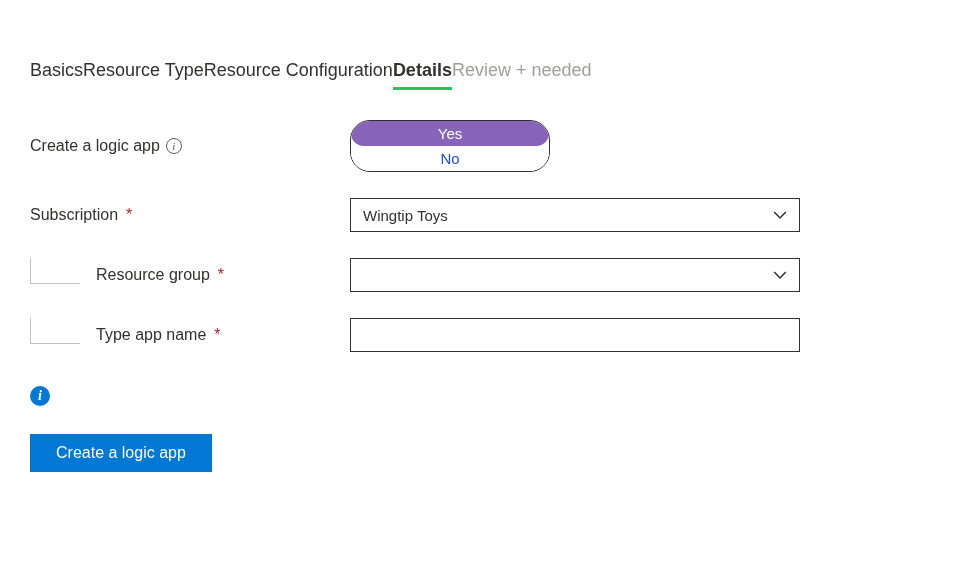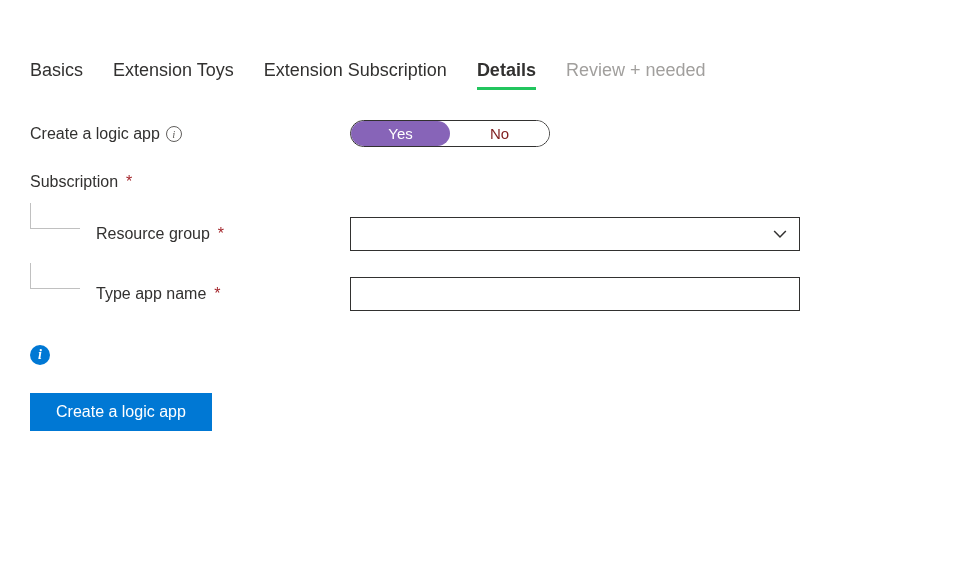--- a/index.html
+++ b/index.html
@@ -11,21 +11,20 @@
       font-family: 'Segoe UI', Tahoma, Geneva, Verdana, sans-serif;
       font-size: 14px;
       color: #323130;
       background: #ffffff;
       padding: 30px 30px 30px 30px;
       width: 960px;
       height: 562px;
     }
     .tabs {
       display: flex;
-      gap: 30px;
       margin-bottom: 30px;
       padding-top: 30px;
     }
     .tab {
       font-size: 18px;
       color: #323130;
       cursor: pointer;
       padding-bottom: 6px;
       border-bottom: 3px solid transparent;
     }
@@ -47,21 +46,21 @@
     }
     .label-col {
       width: 320px;
       display: flex;
       align-items: center;
       gap: 6px;
       font-size: 16px;
     }
     .indented {
       display: flex;
-      align-items: flex-start;
+      align-items: flex-end;
     }
     .tree-connector {
       width: 50px;
       height: 26px;
       border-left: 1px solid #c0c0c0;
       border-bottom: 1px solid #c0c0c0;
       margin-right: 10px;
       margin-top: -22px;
     }
     .required {
@@ -83,29 +82,30 @@
     }
     .control-col {
       flex: 0 0 450px;
     }
     .toggle-group {
       display: inline-flex;
       border: 1px solid #323130;
       border-radius: 20px;
       overflow: hidden;
       width: 200px;
+      flex-direction: column;
     }
     .toggle-option {
       flex: 1;
       text-align: center;
       padding: 4px 22px;
       font-size: 15px;
       cursor: pointer;
       background: #ffffff;
-      color: #7f1d1d;
+      color: #1d4ed8;
     }
     .toggle-option.selected {
       background: #8764b8;
       color: #ffffff;
       border-radius: 20px;
     }
     .select-field, .text-field {
       width: 100%;
       height: 34px;
       border: 1px solid #323130;
@@ -157,22 +157,22 @@
       font-family: inherit;
     }
   </style>
 </head>
 <body>
 
 
 
 <div class="tabs">
   <div class="tab">Basics</div>
-  <div class="tab">Extension Toys</div>
-  <div class="tab">Extension Subscription</div>
+  <div class="tab">Resource Type</div>
+  <div class="tab">Resource Configuration</div>
   <div class="tab active">Details</div>
   <div class="tab disabled">Review + needed</div>
 </div>
 
 <div class="form-section">
 
   <div class="form-row">
     <div class="label-col">
       <span>Create a logic app</span>
       <span class="info-icon">i</span>
@@ -182,20 +182,28 @@
         <div class="toggle-option selected">Yes</div>
         <div class="toggle-option">No</div>
       </div>
     </div>
   </div>
 
   <div class="form-row">
     <div class="label-col">
       <span>Subscription</span>
       <span class="required">*</span>
+    </div>
+    <div class="control-col">
+      <div class="select-field">
+        <span>Wingtip Toys</span>
+        <svg class="chevron-down" viewBox="0 0 12 12">
+            <path d="M1 3.5 L6 8.5 L11 3.5" stroke="#323130" stroke-width="1.3" fill="none"></path>
+          </svg>
+      </div>
     </div>
   </div>
 
   <div class="form-row">
     <div class="label-col indented">
       <div class="tree-connector"></div>
       <span>Resource group</span>
       <span class="required">*</span>
     </div>
     <div class="control-col">

